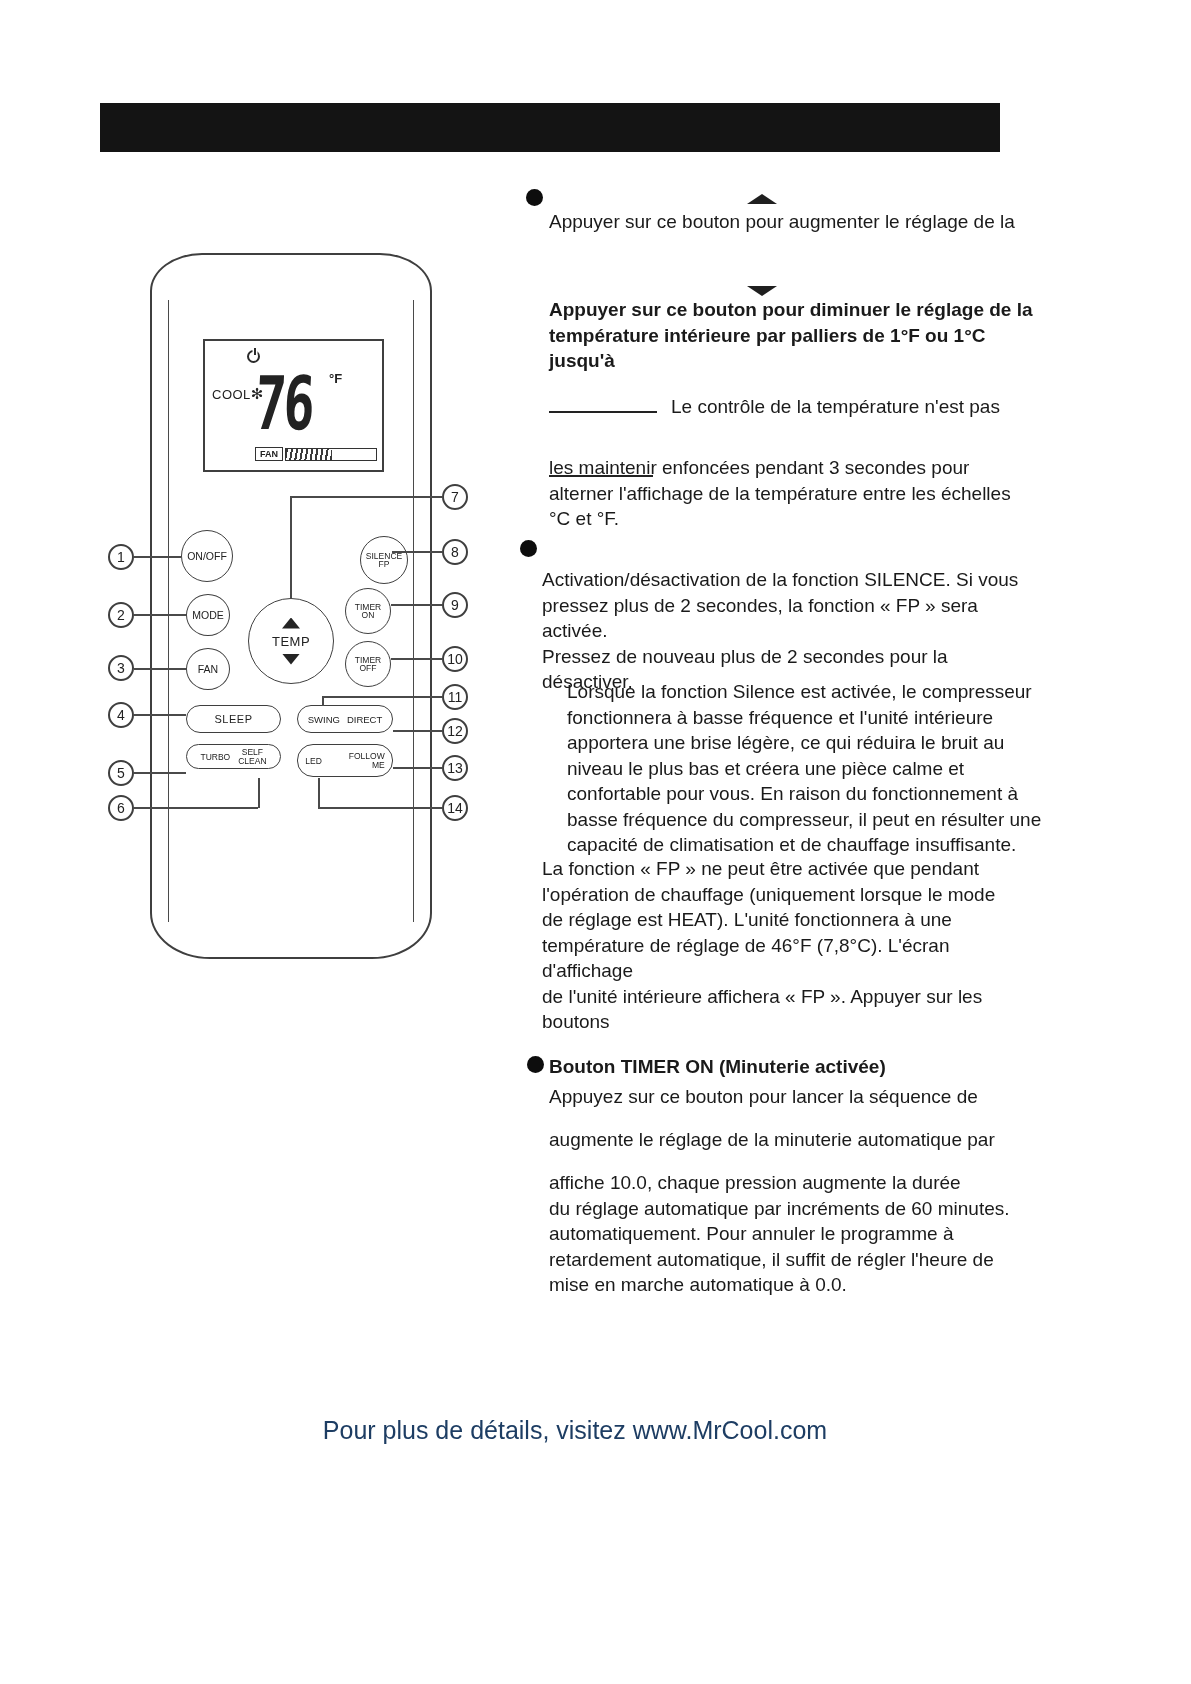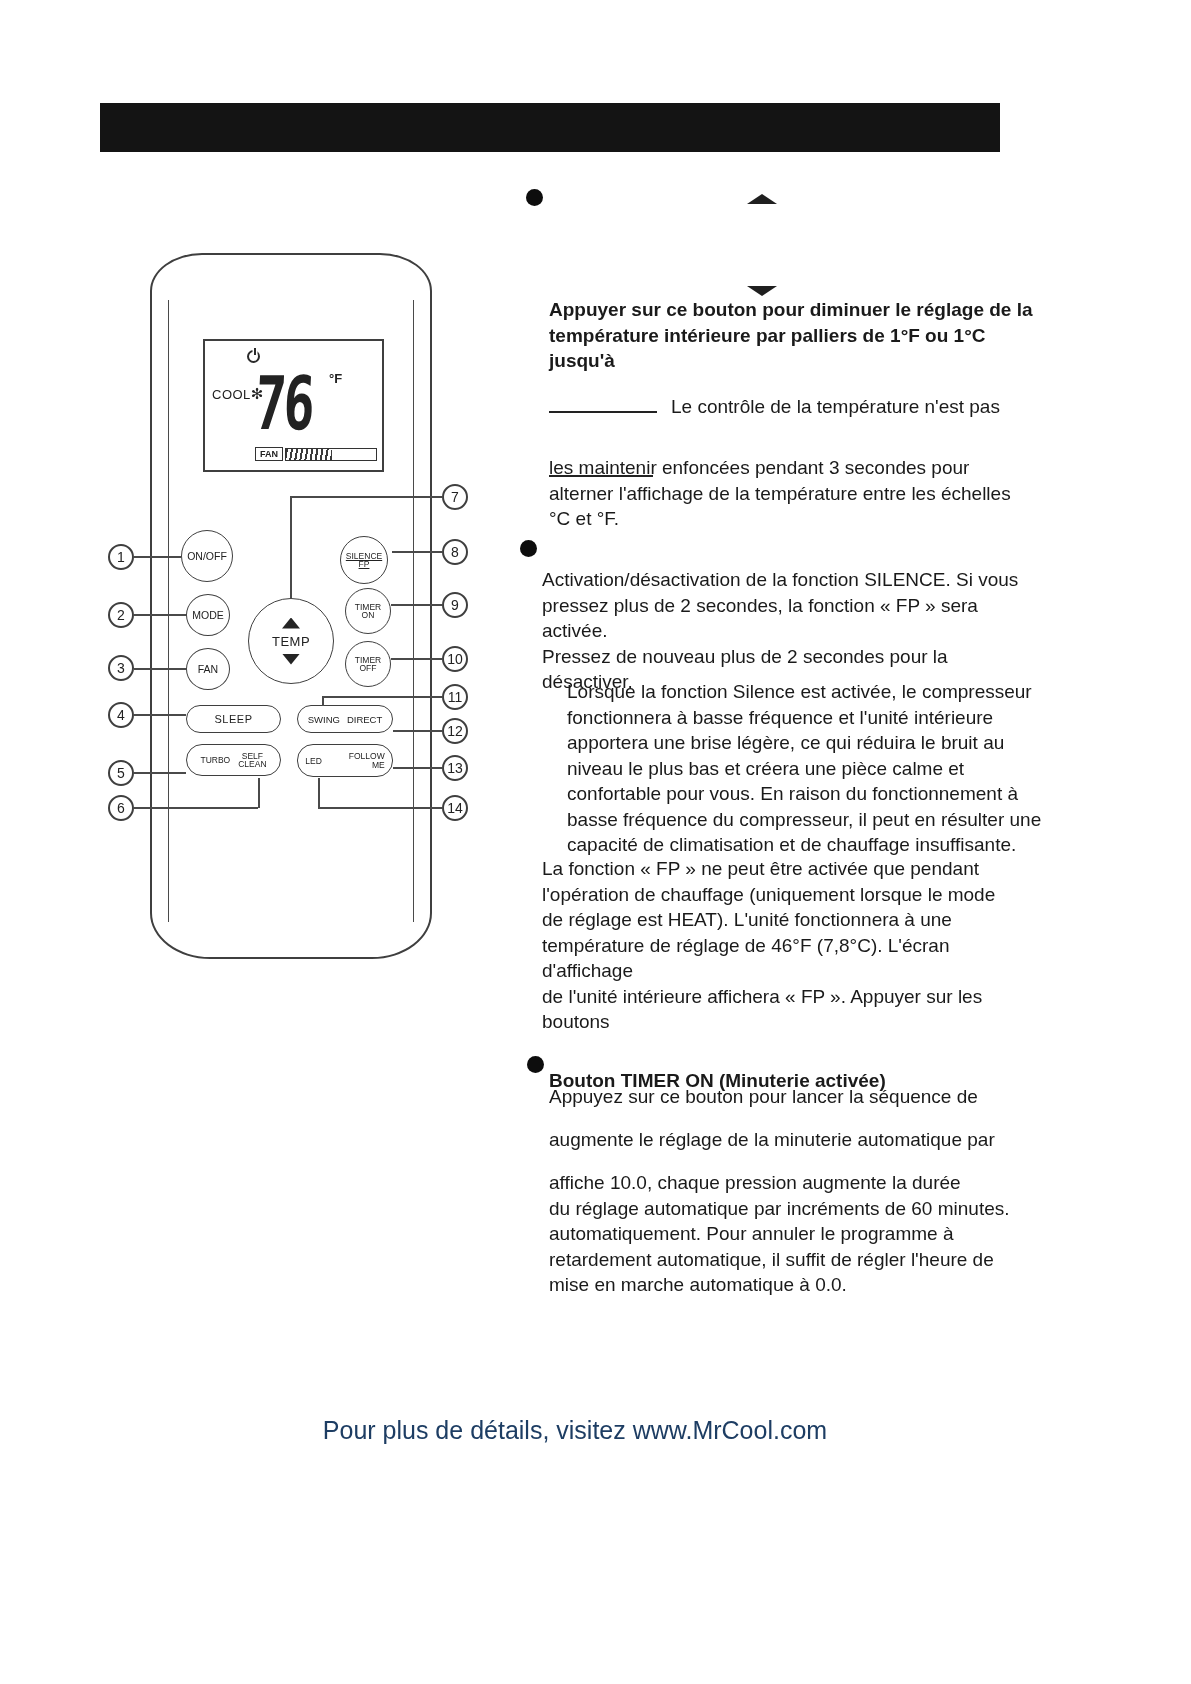--- a/index.html
+++ b/index.html
@@ -49,26 +49,26 @@
   .circle { border-radius:50%; flex-direction:column; }
   .pill { border-radius:16px; }
   .btn-onoff { left:181px; top:530px; width:52px; height:52px; font-size:10.5px; }
   .btn-mode  { left:186px; top:594px; width:44px; height:42px; font-size:10.5px; }
   .btn-fan   { left:186px; top:648px; width:44px; height:42px; font-size:10.5px; }
   .temp-group { left:248px; top:598px; width:86px; height:86px; flex-direction:column; gap:5px; }
   .tri { width:18px; height:11px; background:#242424; }
   .tri-up   { clip-path:polygon(50% 0, 100% 100%, 0 100%); }
   .tri-down { clip-path:polygon(0 0, 100% 0, 50% 100%); }
   .temp-label { font-size:13px; letter-spacing:0.5px; }
-  .btn-silence  { left:340px; top:536px; width:48px; height:48px; font-size:8px;   line-height:9.5px;text-decoration:underline; }
+  .btn-silence  { left:360px; top:536px; width:48px; height:48px; font-size:8px;   line-height:9.5px; }
   .btn-timeron  { left:345px; top:588px; width:46px; height:46px; font-size:8.5px; line-height:10px; }
   .btn-timeroff { left:345px; top:641px; width:46px; height:46px; font-size:8.5px; line-height:10px; }
   .btn-sleep { left:186px; top:705px; width:95px; height:28px; font-size:11px; letter-spacing:0.5px; }
   .btn-swingdirect { left:297px; top:705px; width:96px; height:28px; font-size:9.5px; gap:7px; }
-  .btn-turbo { left:186px; top:744px; width:95px; height:32px; font-size:8.5px; gap:8px; }
+  .btn-turbo { left:186px; top:744px; width:95px; height:25px; font-size:8.5px; gap:8px; }
   .btn-led   { left:297px; top:744px; width:96px; height:33px; font-size:8.5px; gap:27px;text-align:right; }
   .two-line { white-space:pre-line; line-height:8.5px; font-size:8.5px; }
 
   .callout {
     position:absolute; width:26px; height:26px; border:2px solid #3f3f3f; border-radius:50%;
     background:#fff; display:flex; align-items:center; justify-content:center;
     font-size:14px; color:#222;
   }
   .cl { position:absolute; background:#4a4a4a; }
   .clh { height:1.5px; }
@@ -170,20 +170,21 @@
   <div class="cl clh" style="left:391px; top:658px; width:51px;"></div>
   <div class="cl clh" style="left:322px; top:696px; width:120px;"></div>
   <div class="cl clv" style="left:322px; top:696px; height:10px;"></div>
   <div class="cl clh" style="left:393px; top:730px; width:49px;"></div>
   <div class="cl clh" style="left:393px; top:767px; width:49px;"></div>
   <div class="cl clh" style="left:318px; top:807px; width:124px;"></div>
   <div class="cl clv" style="left:318px; top:778px; height:30px;"></div>
 
   <span class="dot" style="left:526px; top:189px;"></span>
   <span class="wide-tri tri-up" style="left:747px; top:194px;"></span>
+  <div class="txt" style="left:549px; top:209px;">Appuyer sur ce bouton pour augmenter le réglage de la</div>
 
   <span class="wide-tri tri-down" style="left:747px; top:286px;"></span>
   <div class="txt" style="left:549px; top:297px;font-weight:bold;">Appuyer sur ce bouton pour diminuer le réglage de la
 température intérieure par palliers de 1°F ou 1°C jusqu'à</div>
 
   <div class="txt" style="left:549px; top:368px;">
     <span class="blank"></span><span>Le contrôle de la température n'est pas</span>
   </div>
 
   <div class="txt" style="left:549px; top:432px;">
@@ -207,21 +208,21 @@
 capacité de climatisation et de chauffage insuffisante.</div>
 
   <div class="txt" style="left:542px; top:856px;">La fonction « FP » ne peut être activée que pendant
 l'opération de chauffage (uniquement lorsque le mode
 de réglage est HEAT). L'unité fonctionnera à une
 température de réglage de 46°F (7,8°C). L'écran d'affichage
 de l'unité intérieure affichera « FP ». Appuyer sur les boutons</div>
 
 
   <span class="dot" style="left:527px; top:1056px;"></span>
-  <div class="txt bold" style="left:549px; top:1054px;margin-top:14px;">Bouton TIMER ON (Minuterie activée)</div>
+  <div class="txt bold" style="left:549px; top:1054px;">Bouton TIMER ON (Minuterie activée)</div>
 
   <div class="txt" style="left:549px; top:1127px;">augmente le réglage de la minuterie automatique par</div>
   <div class="txt" style="left:549px; top:1084px;">Appuyez sur ce bouton pour lancer la séquence de</div>
   <div class="txt" style="left:549px; top:1170px;">affiche 10.0, chaque pression augmente la durée
 du réglage automatique par incréments de 60 minutes.
 automatiquement. Pour annuler le programme à
 retardement automatique, il suffit de régler l'heure de
 mise en marche automatique à 0.0.</div>
 
   <div class="footer">Pour plus de détails, visitez www.MrCool.com</div>

